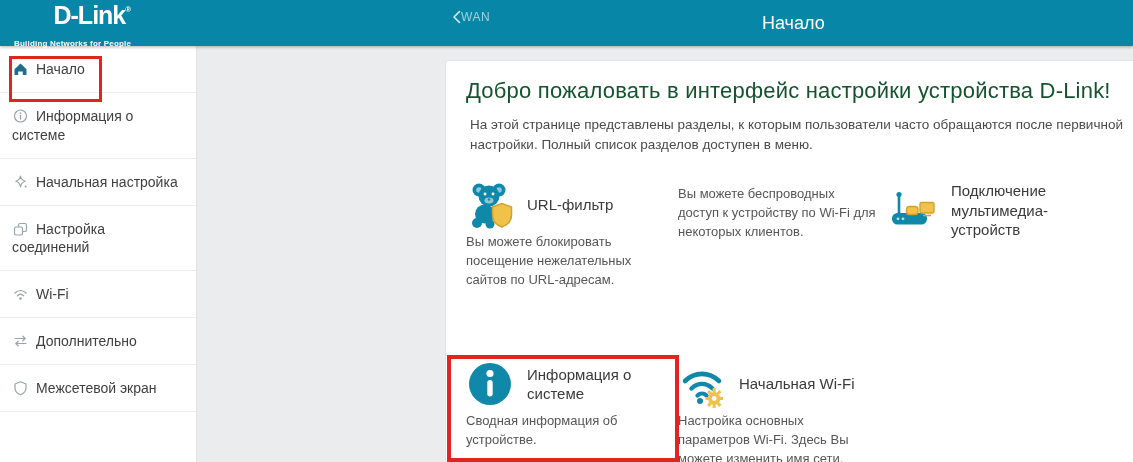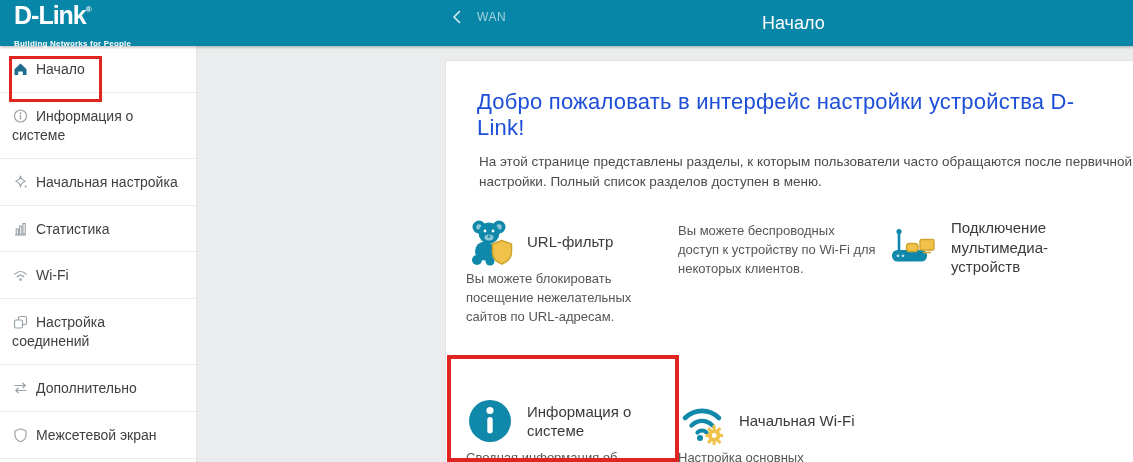--- a/index.html
+++ b/index.html
@@ -7,31 +7,31 @@
     width:1133px;height:462px;position:relative;overflow:hidden;
     font-family:"Liberation Sans","DejaVu Sans",sans-serif;
     background:#ffffff;
   }
   
   .header{
     position:absolute;left:0;top:0;width:1133px;height:46px;
     background:#0886a7;box-shadow:0 1px 3px rgba(0,0,0,.3);z-index:3;
   }
   .logo{
-    position:absolute;left:14px;top:3px;color:#fff;line-height:1;
+    position:absolute;left:14px;top:3px;color:#fff;line-height:1;text-align:right;
   }
   .logo-brand{
     font-weight:bold;font-size:25px;letter-spacing:-1px;
   }
   .logo-reg{font-size:8px;vertical-align:12px;letter-spacing:0;}
   .logo-tagline{
     font-size:8px;font-weight:bold;margin-top:12px;letter-spacing:.2px;
   }
   .back-link{
-    position:absolute;left:452px;top:0;height:34px;display:flex;align-items:center;gap:16px;
+    position:absolute;left:452px;top:0;height:34px;display:flex;align-items:center;gap:0;
     color:rgba(255,255,255,.62);font-size:12px;letter-spacing:.6px;cursor:pointer;
   }
   .header-title{
     position:absolute;left:762px;top:0;height:46px;display:flex;align-items:center;
     color:#ffffff;font-size:18px;
   }
   
   .sidebar{
     position:absolute;left:0;top:46px;width:196px;bottom:0;background:#ffffff;
     border-right:1px solid #e2e2e2;z-index:2;
@@ -44,24 +44,24 @@
   
   .main{
     position:absolute;left:196px;top:46px;right:0;bottom:0;background:#ebeced;
   }
   .card{
     position:absolute;left:445px;top:60px;width:708px;height:430px;
     background:#ffffff;border:1px solid #e3e3e3;border-radius:3px;
     padding:17px 20px;box-sizing:border-box;z-index:1;
   }
   .welcome-title{
-    margin:11px;font-size:22px;font-weight:normal;color:#1d4ed8;letter-spacing:.2px;
+    margin:0;font-size:22px;font-weight:normal;color:#14532d;letter-spacing:.2px;
   }
   .welcome-subtitle{
-    margin:11px 0 0 13px;font-size:13.5px;color:#4b4b4b;line-height:1.45;max-width:655px;
+    margin:11px 0 0 4px;font-size:13.5px;color:#4b4b4b;line-height:1.45;max-width:655px;
   }
   .cards-grid{
     margin-top:27px;display:grid;grid-template-columns:212px 212px 244px;
     grid-row-gap:70px;
   }
   .feature{cursor:pointer;}
   .feature-head{display:flex;align-items:center;gap:13px;}
   .feature-head .ficon{flex:0 0 48px;}
   .feature-title{
     font-size:15px;color:#3a3a3a;line-height:1.3;max-width:150px;
@@ -108,42 +108,34 @@
     </svg><span>Информация о системе</span>
   </div>
 
   <div class="side-item">
     <svg class="sicon" width="17" height="16" viewBox="0 0 17 16">
       <path d="M8.5 2 C9 5 10.2 6.3 13.2 7.3 C10.2 8.3 9 9.6 8.5 12.8 C8 9.6 6.8 8.3 3.8 7.3 C6.8 6.3 8 5 8.5 2 Z" fill="none" stroke="#9aa3a8" stroke-width="1.2" stroke-linejoin="round"></path>
       <circle cx="13.6" cy="12.6" r="1" fill="#9aa3a8"></circle>
     </svg><span>Начальная настройка</span>
   </div>
 
-  <div class="side-item">
-    <svg class="sicon" width="17" height="16" viewBox="0 0 17 16">
-      <line x1="3" y1="14" x2="14" y2="14" stroke="#9aa3a8" stroke-width="1.2"></line>
-      <rect x="4.2" y="8" width="2.2" height="5" fill="none" stroke="#9aa3a8" stroke-width="1.1"></rect>
-      <rect x="7.6" y="5" width="2.2" height="8" fill="none" stroke="#9aa3a8" stroke-width="1.1"></rect>
-      <rect x="11" y="2.5" width="2.2" height="10.5" fill="none" stroke="#9aa3a8" stroke-width="1.1"></rect>
-    </svg><span>Статистика</span>
+
+  <div class="side-item">
+    <svg class="sicon" width="17" height="16" viewBox="0 0 17 16">
+      <rect x="6.5" y="2.5" width="8" height="8" rx="1.5" fill="none" stroke="#9aa3a8" stroke-width="1.2"></rect>
+      <rect x="2.5" y="6" width="8" height="8" rx="1.5" fill="#ffffff" stroke="#9aa3a8" stroke-width="1.2"></rect>
+    </svg><span>Настройка соединений</span>
   </div>
 
   <div class="side-item">
     <svg class="sicon" width="17" height="16" viewBox="0 0 17 16">
       <path d="M3 7 C6.3 3.8 10.7 3.8 14 7" fill="none" stroke="#9aa3a8" stroke-width="1.3" stroke-linecap="round"></path>
       <path d="M5.4 9.7 C7.4 7.8 9.6 7.8 11.6 9.7" fill="none" stroke="#9aa3a8" stroke-width="1.3" stroke-linecap="round"></path>
       <circle cx="8.5" cy="12.6" r="1.3" fill="#9aa3a8"></circle>
     </svg><span>Wi-Fi</span>
-  </div>
-
-  <div class="side-item">
-    <svg class="sicon" width="17" height="16" viewBox="0 0 17 16">
-      <rect x="6.5" y="2.5" width="8" height="8" rx="1.5" fill="none" stroke="#9aa3a8" stroke-width="1.2"></rect>
-      <rect x="2.5" y="6" width="8" height="8" rx="1.5" fill="#ffffff" stroke="#9aa3a8" stroke-width="1.2"></rect>
-    </svg><span>Настройка соединений</span>
   </div>
 
   <div class="side-item">
     <svg class="sicon" width="17" height="16" viewBox="0 0 17 16">
       <path d="M3 5.5 H13.2 M13.2 5.5 L10.8 3.2 M13.2 5.5 L10.8 7.8" fill="none" stroke="#9aa3a8" stroke-width="1.2" stroke-linecap="round" stroke-linejoin="round"></path>
       <path d="M14 10.5 H3.8 M3.8 10.5 L6.2 8.2 M3.8 10.5 L6.2 12.8" fill="none" stroke="#9aa3a8" stroke-width="1.2" stroke-linecap="round" stroke-linejoin="round"></path>
     </svg><span>Дополнительно</span>
   </div>
 
   <div class="side-item">

